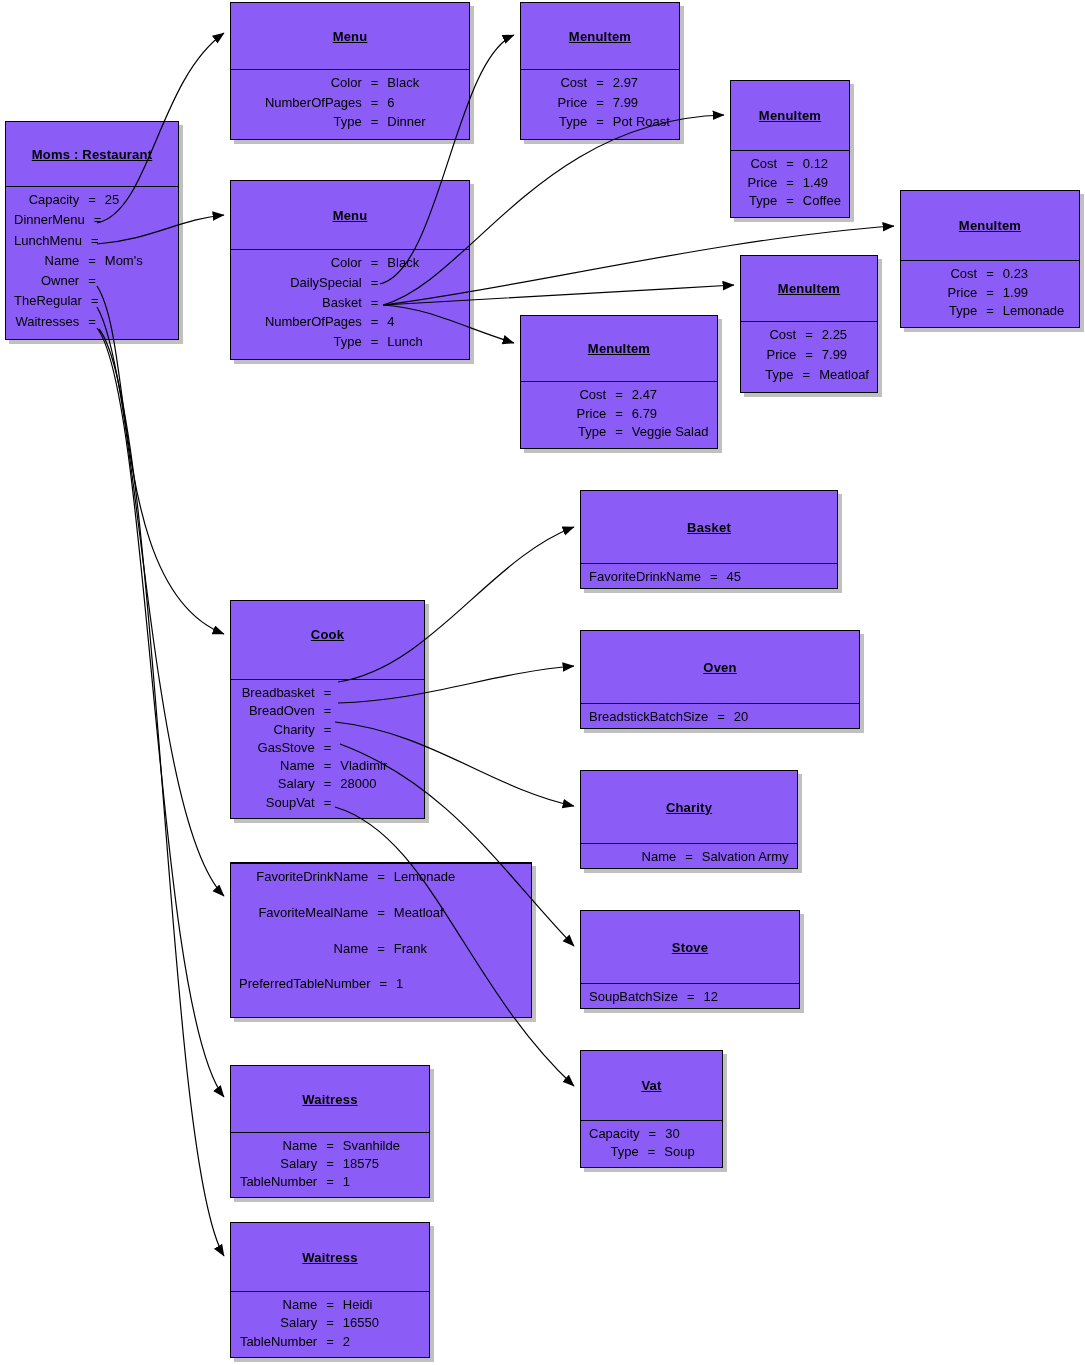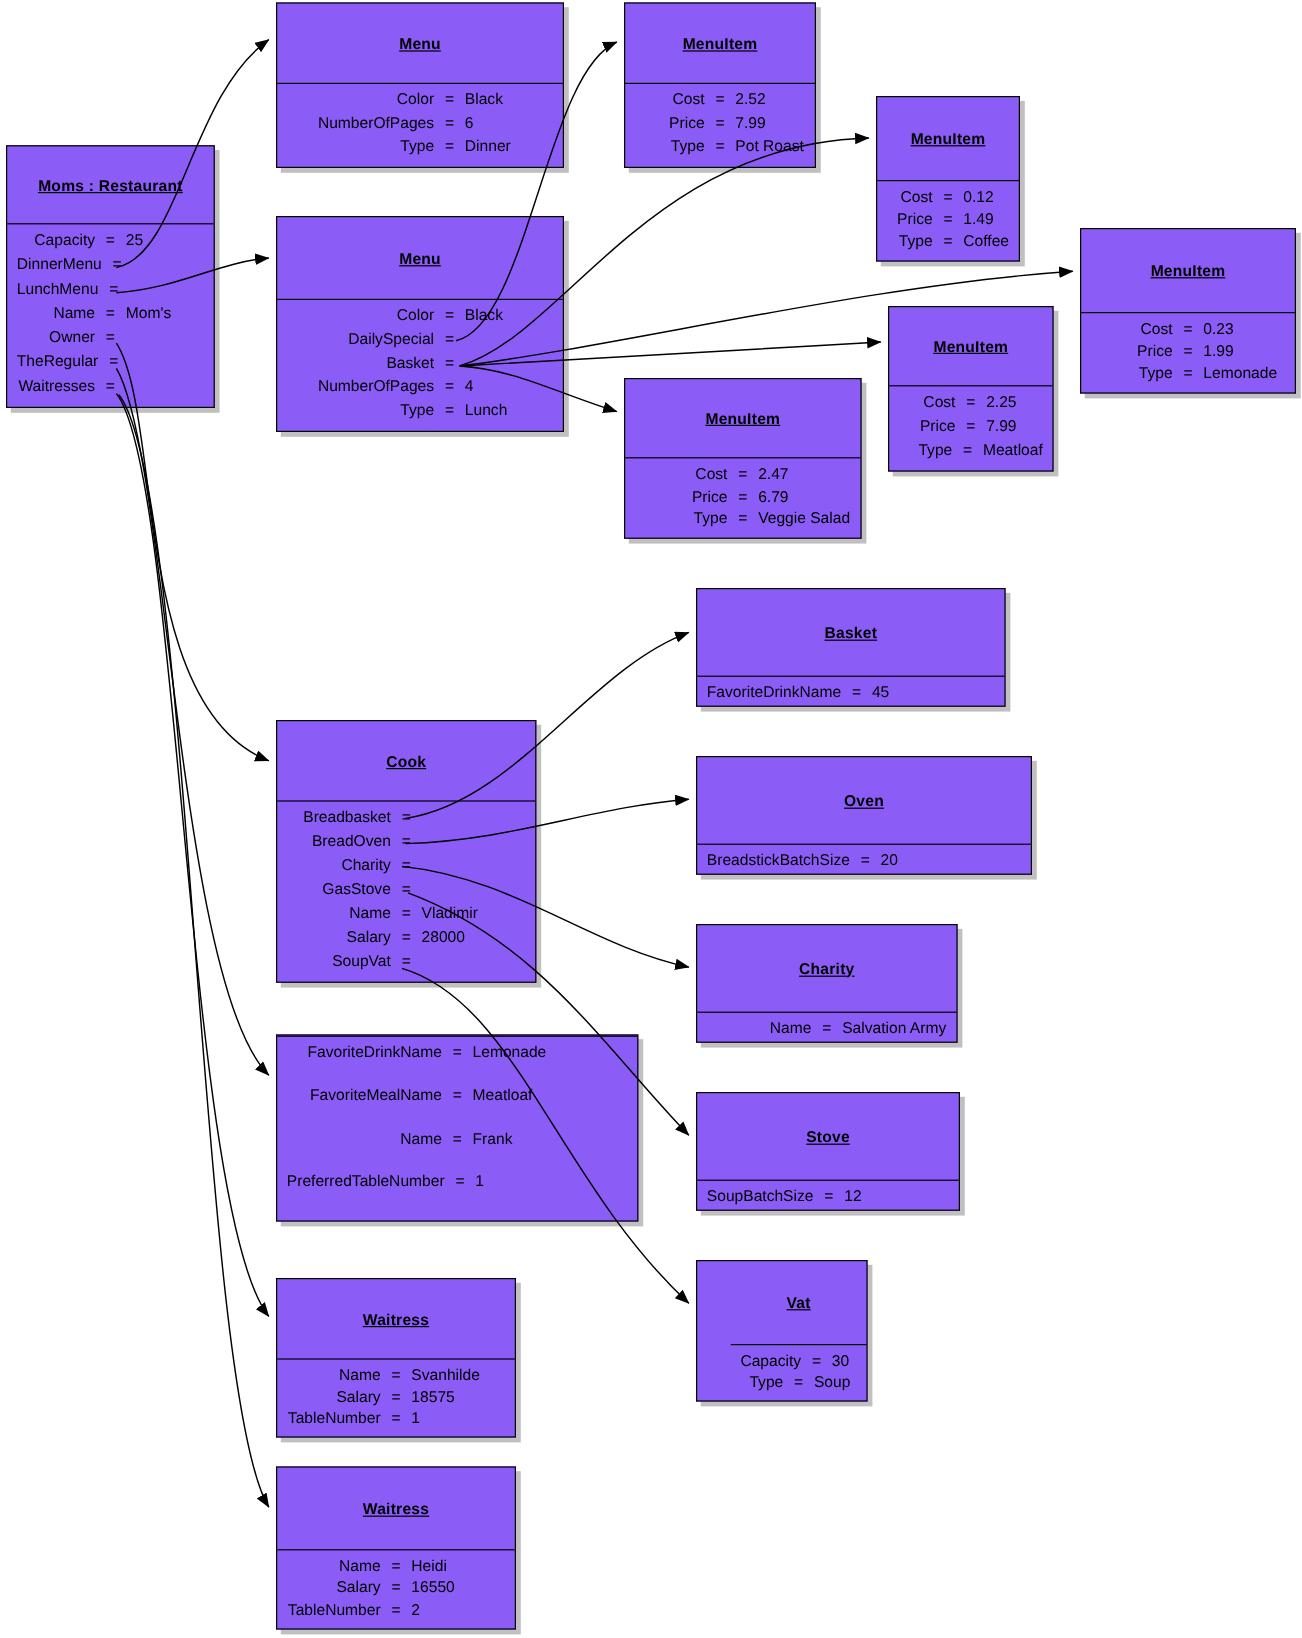--- a/index.html
+++ b/index.html
@@ -27,26 +27,26 @@
   
   #b-moms{left:5px;top:121px;width:174px;height:219px;} #b-moms .btitle{flex-basis:64px;}
   #b-menu-dinner{left:230px;top:2px;width:240px;height:138px;} #b-menu-dinner .btitle{flex-basis:66px;}
   #b-item-potroast{left:520px;top:2px;width:160px;height:138px;} #b-item-potroast .btitle{flex-basis:66px;}
   #b-item-coffee{left:730px;top:80px;width:120px;height:138px;} #b-item-coffee .btitle{flex-basis:69px;}
   #b-item-lemonade{left:900px;top:190px;width:180px;height:138px;} #b-item-lemonade .btitle{flex-basis:69px;}
   #b-menu-lunch{left:230px;top:180px;width:240px;height:180px;} #b-menu-lunch .btitle{flex-basis:68px;}
   #b-item-meatloaf{left:740px;top:255px;width:138px;height:138px;} #b-item-meatloaf .btitle{flex-basis:65px;}
   #b-item-veggie{left:520px;top:315px;width:198px;height:134px;} #b-item-veggie .btitle{flex-basis:65px;}
   #b-basket{left:580px;top:490px;width:258px;height:99px;} #b-basket .btitle{flex-basis:72px;text-align:right;}
-  #b-cook{left:230px;top:600px;width:217px;height:219px;} #b-cook .btitle{flex-basis:66px;}
+  #b-cook{left:230px;top:600px;width:195px;height:219px;gap:12px;} #b-cook .btitle{flex-basis:66px;}
   #b-oven{left:580px;top:630px;width:280px;height:99px;} #b-oven .btitle{flex-basis:72px;}
   #b-charity{left:580px;top:770px;width:218px;height:99px;} #b-charity .btitle{flex-basis:72px;}
   #b-patron{left:230px;top:862px;width:302px;height:156px;} #b-patron .btitle{flex-basis:68px;}
   #b-stove{left:580px;top:910px;width:220px;height:99px;} #b-stove .btitle{flex-basis:72px;}
-  #b-vat{left:580px;top:1050px;width:143px;height:118px;padding-left:28px;} #b-vat .btitle{flex-basis:69px;}
+  #b-vat{left:580px;top:1050px;width:143px;height:118px;} #b-vat .btitle{flex-basis:69px;}
   #b-waitress1{left:230px;top:1065px;width:200px;height:133px;} #b-waitress1 .btitle{flex-basis:66px;}
   #b-waitress2{left:230px;top:1222px;width:200px;height:136px;} #b-waitress2 .btitle{flex-basis:68px;}
 </style>
 </head>
 <body>
 
 <div class="canvas">
 
   <svg class="arrows" width="1085" height="1365" viewBox="0 0 1085 1365">
     <defs>
@@ -135,21 +135,21 @@
         </div>
     </div>
   </div>
 
   <div class="ubox" id="b-item-potroast">
     <div class="btitle">MenuItem</div>
     <div class="battrs">
       <div class="brow">
           <span class="an">Cost</span>
           <span class="aeq">=</span>
-          <span class="av">2.52</span>
+          <span class="av">2.97</span>
         </div>
       <div class="brow">
           <span class="an">Price</span>
           <span class="aeq">=</span>
           <span class="av">7.99</span>
         </div>
       <div class="brow">
           <span class="an">Type</span>
           <span class="aeq">=</span>
           <span class="av">Pot Roast</span>

